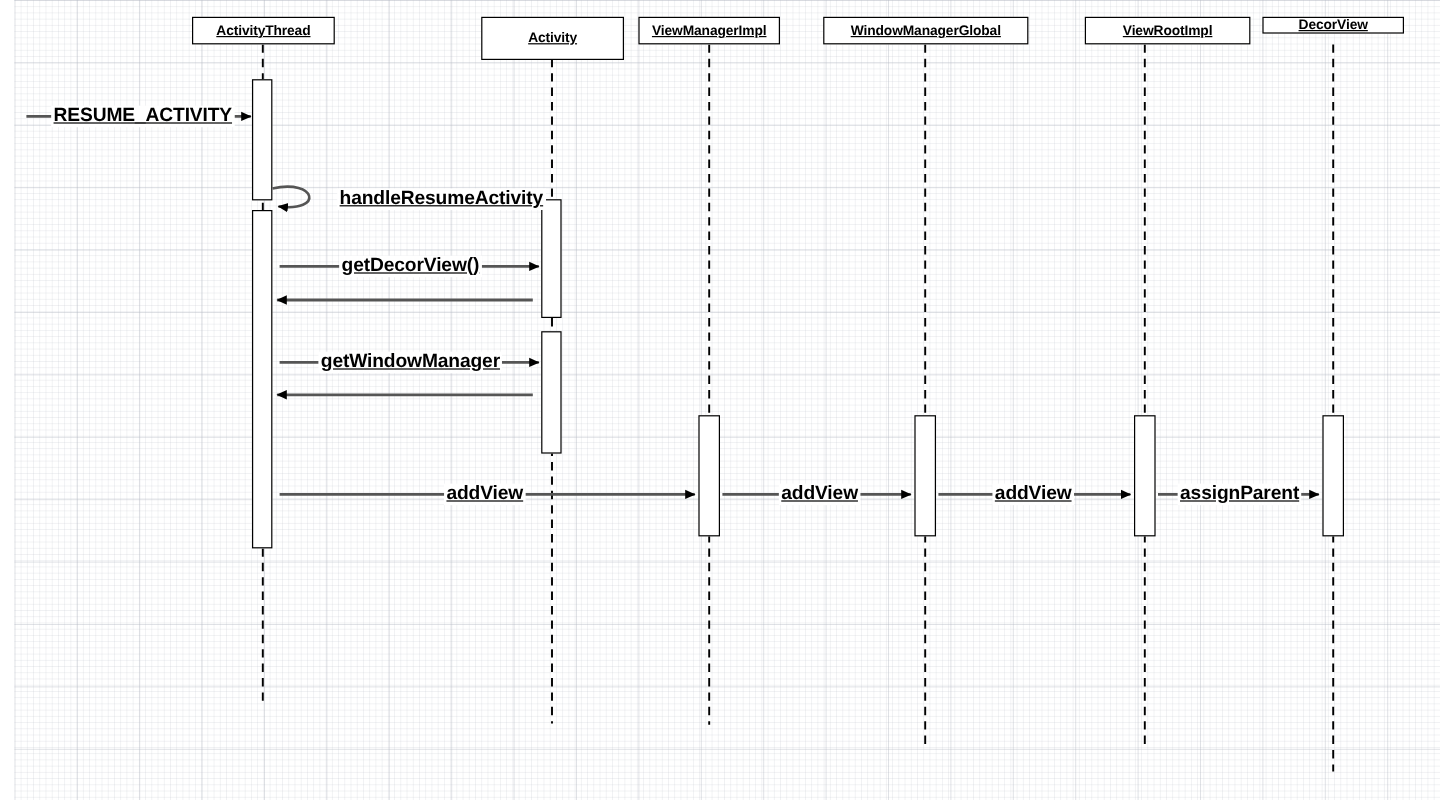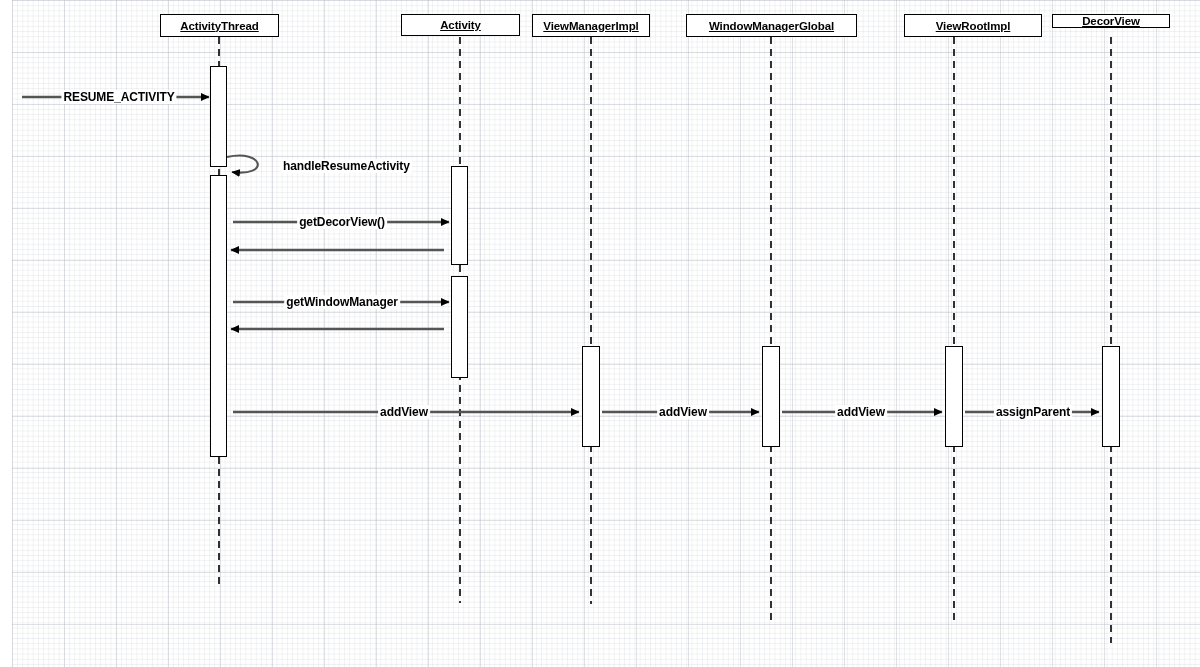--- a/index.html
+++ b/index.html
@@ -50,23 +50,24 @@
   .actor-label {
     font-size: 11.5px;
     font-weight: bold;
     color: #000;
     text-decoration: underline;
     letter-spacing: -0.1px;
     white-space: nowrap;
   }
   .msg-label {
     position: absolute;
-    font-size: 12px;
+    font-size: 16px;
     font-weight: bold;
     color: #000;
+    text-decoration: underline;
     background: #ffffff;
     padding: 0 2px;
     white-space: nowrap;
     transform: translate(-50%, -50%);
     z-index: 8;
     letter-spacing: -0.1px;
   }
   .msg-label.left-anchor {
     transform: translate(0, -50%);
   }
@@ -116,21 +117,21 @@
       <line x1="221" y1="412" x2="567" y2="412" stroke="#555555" stroke-width="2.3" marker-end="url(#arrowFilled)"></line>
       <line x1="590" y1="412" x2="747" y2="412" stroke="#555555" stroke-width="2.3" marker-end="url(#arrowFilled)"></line>
       <line x1="770" y1="412" x2="930" y2="412" stroke="#555555" stroke-width="2.3" marker-end="url(#arrowFilled)"></line>
       <line x1="953" y1="412" x2="1087" y2="412" stroke="#555555" stroke-width="2.3" marker-end="url(#arrowFilled)"></line>
     </g>
   </svg>
 
   <div class="actor-box" style="left:148px; top:14px; width:119px; height:23px;">
     <span class="actor-label">ActivityThread</span>
   </div>
-  <div class="actor-box" style="left:389px; top:14px; width:119px; height:22px;">
+  <div class="actor-box" style="left:389px; top:14px; width:119px; height:36px;">
     <span class="actor-label">Activity</span>
   </div>
   <div class="actor-box" style="left:520px; top:14px; width:118px; height:23px;align-items:center;">
     <span class="actor-label">ViewManagerImpl</span>
   </div>
   <div class="actor-box" style="left:674px; top:14px; width:171px; height:23px;text-align:center;">
     <span class="actor-label">WindowManagerGlobal</span>
   </div>
   <div class="actor-box" style="left:892px; top:14px; width:138px; height:23px;">
     <span class="actor-label">ViewRootImpl</span>

